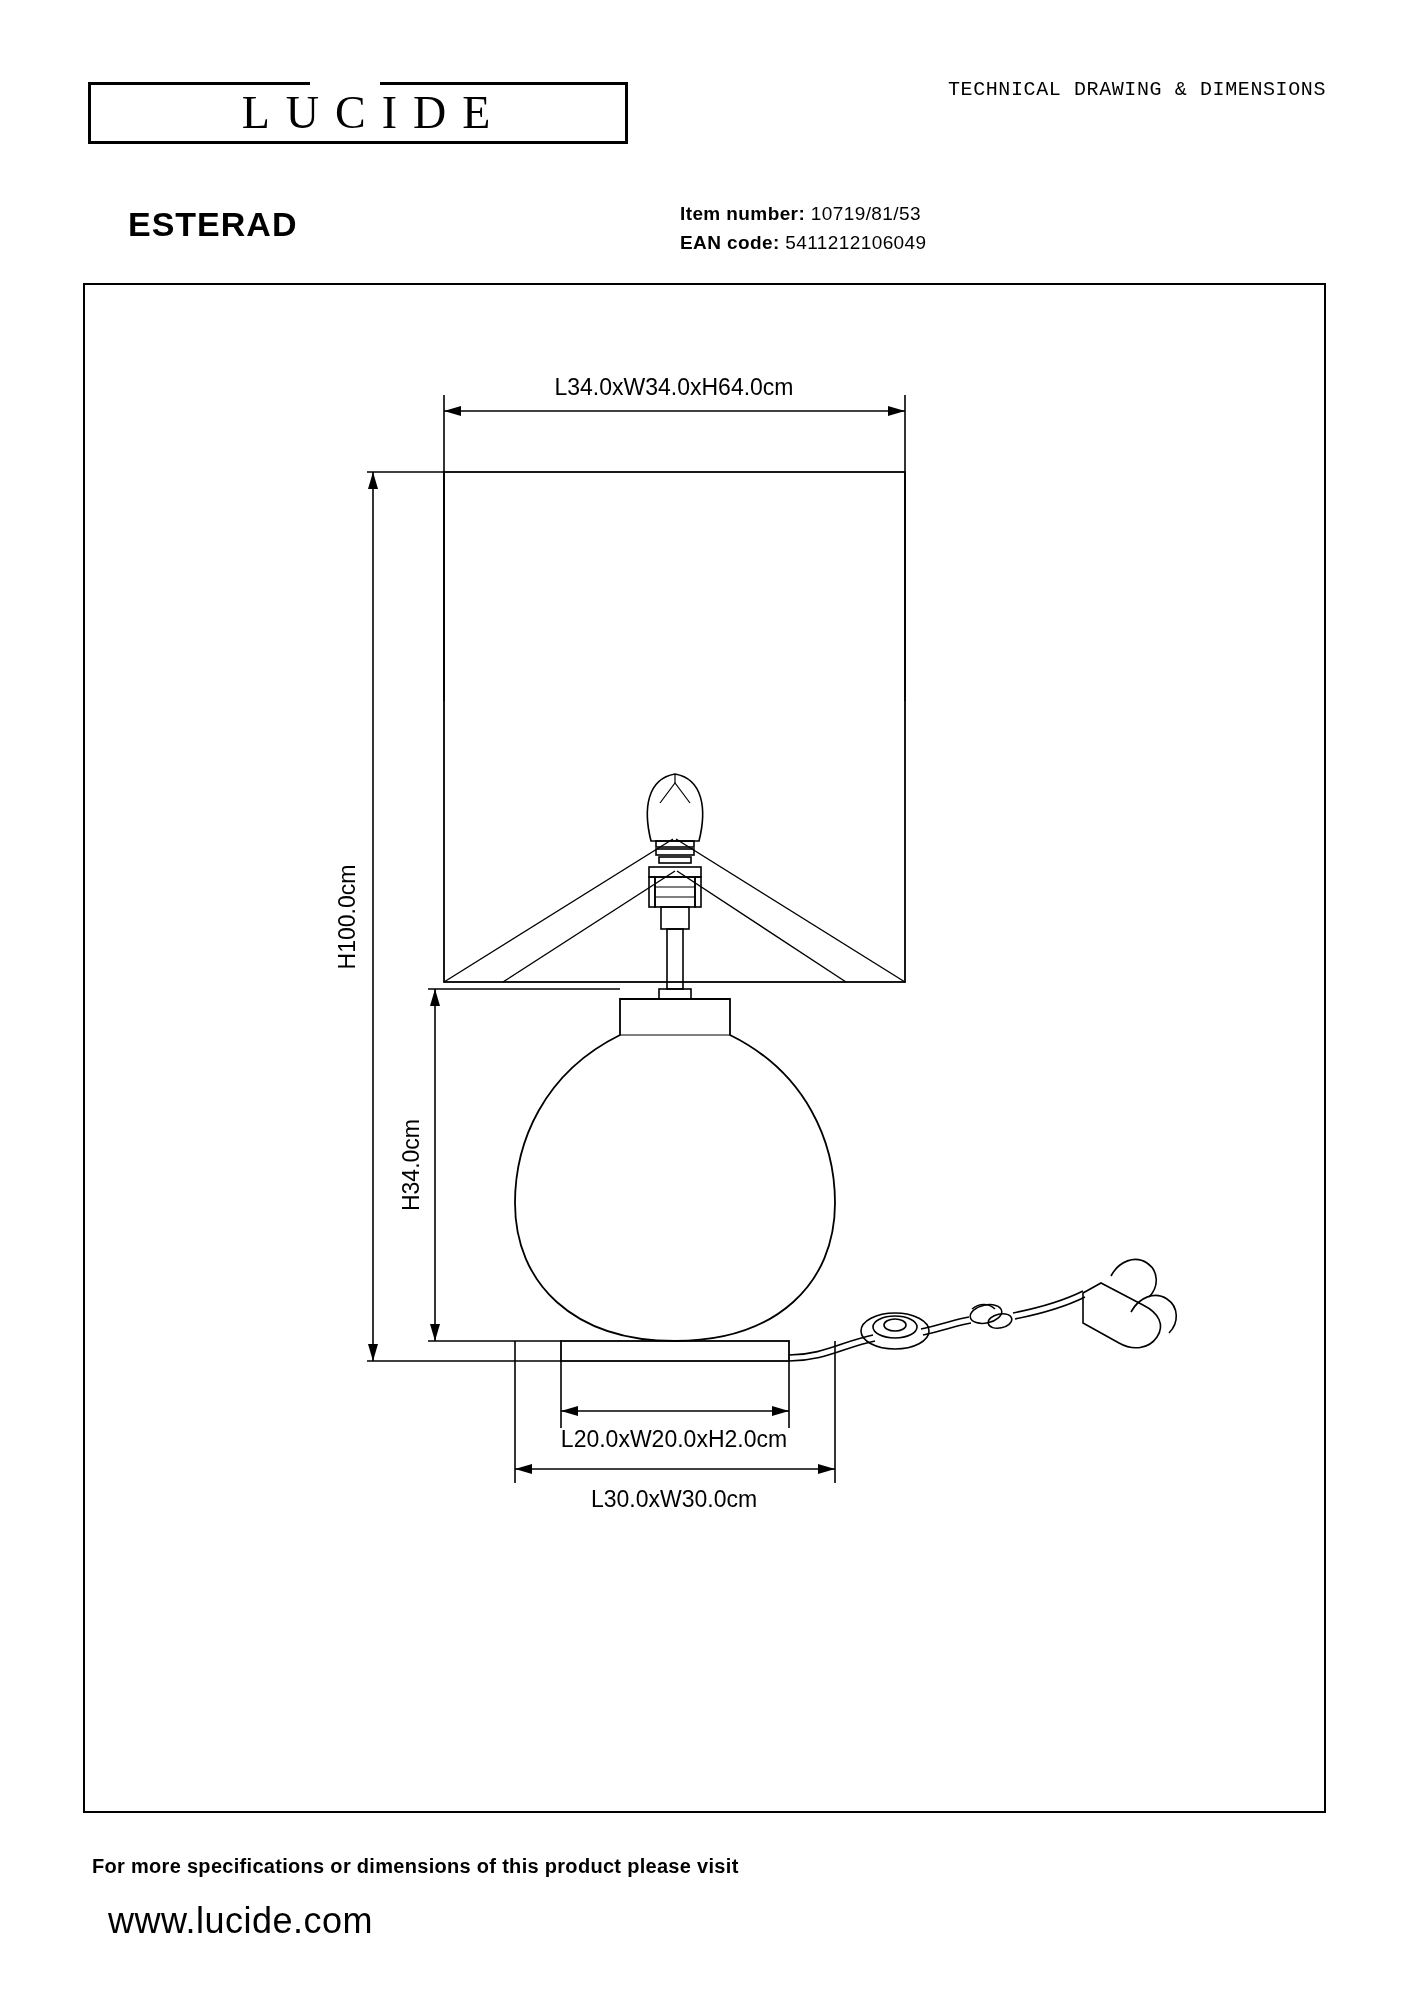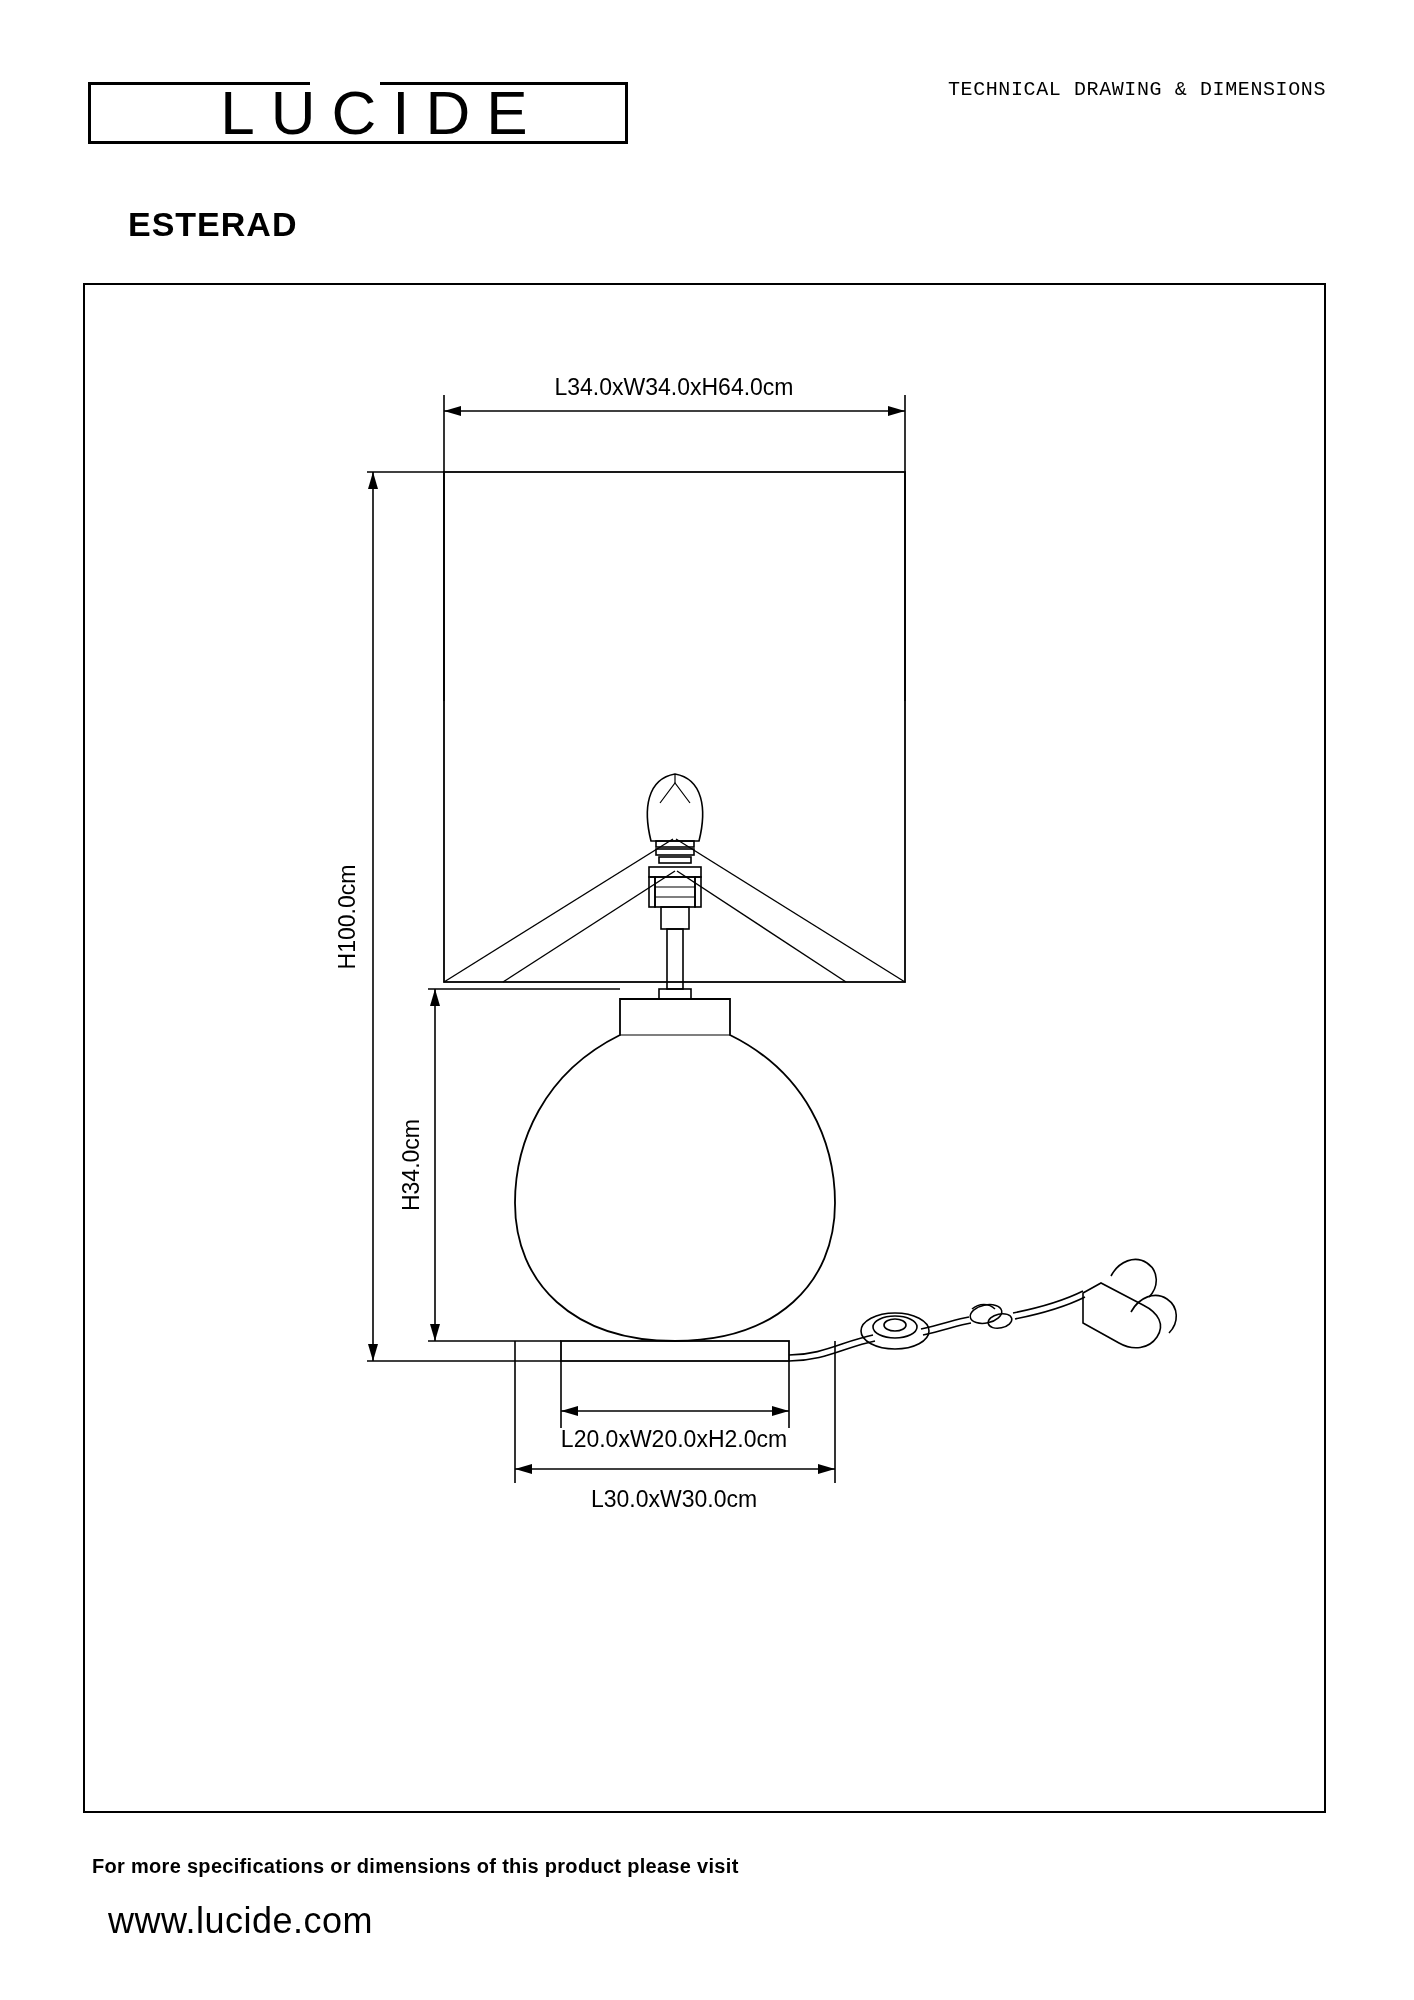--- a/index.html
+++ b/index.html
@@ -28,30 +28,30 @@
     position: absolute;
     left: 88px;
     top: 82px;
     width: 540px;
     height: 62px;
     border: 3px solid #000;
     box-sizing: border-box;
   }
   .logo-text {
     position: absolute;
-    left: 16px; top: 0;
+    left: 8px; top: 0;
     width: 100%;
     height: 100%;
     display: flex;
     align-items: center;
     justify-content: center;
-    font-size: 62px;
+    font-size: 46px;
     font-weight: 400;
     letter-spacing: 16px;
-    font-family: Liberation Sans, sans-serif;
+    font-family: Liberation Serif, serif;
     text-indent: 16px;
     line-height: 1;
   }
   
   .logo-notch {
     position: absolute;
     left: 310px;
     top: 78px;
     width: 70px;
     height: 12px;
@@ -138,20 +138,30 @@
 
   <div class="logo-box">
     <div class="logo-text">LUCIDE</div>
   </div>
   <div class="logo-notch"></div>
 
   <div class="header-right">TECHNICAL DRAWING &amp; DIMENSIONS</div>
 
   <div class="product-name">ESTERAD</div>
 
+  <div class="item-meta">
+    <div>
+      <span class="label">Item number:</span>
+      <span>10719/81/53</span>
+    </div>
+    <div>
+      <span class="label">EAN code:</span>
+      <span>5411212106049</span>
+    </div>
+  </div>
 
   <div class="frame"></div>
 
   <div class="drawing">
     <svg width="1243" height="1530" viewBox="0 0 1243 1530">
 
       <g fill="none" stroke="#000" stroke-width="1.6">
 
         <line x1="361" y1="418" x2="361" y2="112"></line>
         <line x1="822" y1="418" x2="822" y2="112"></line>

